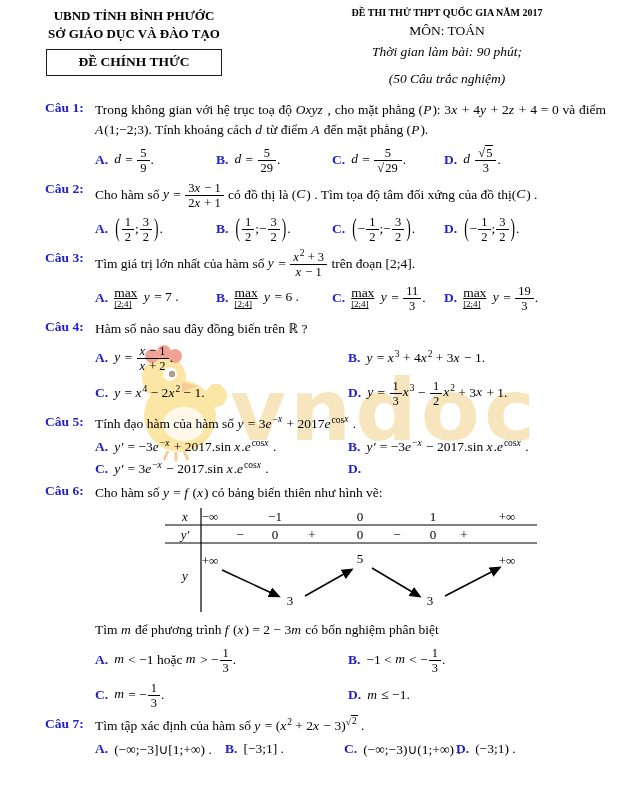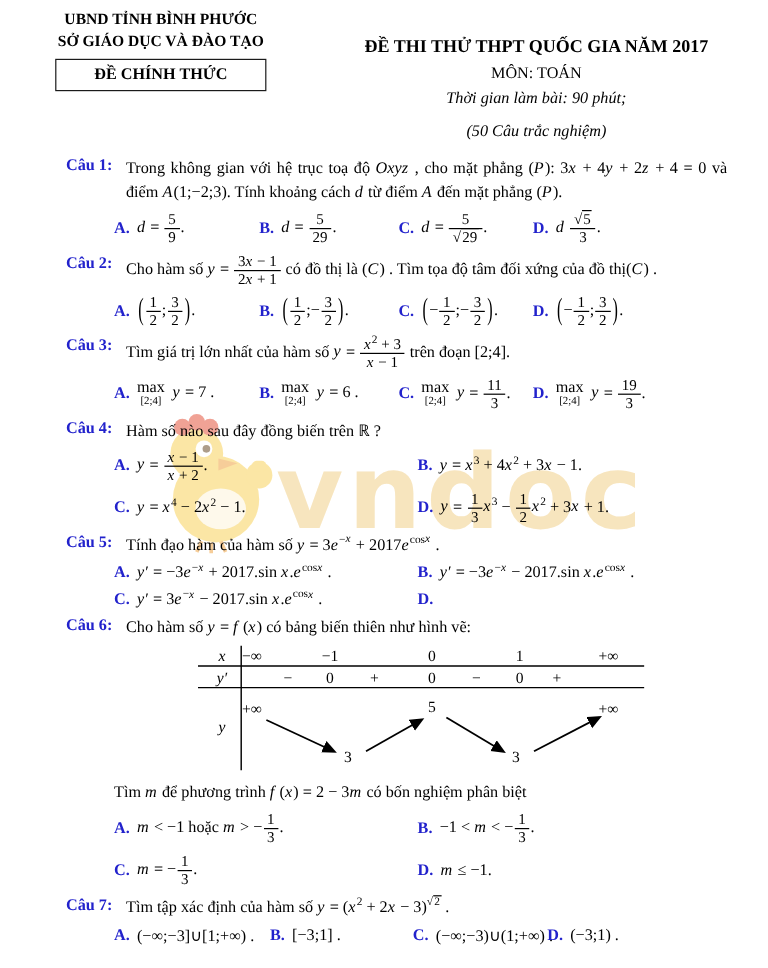--- a/index.html
+++ b/index.html
@@ -5,48 +5,48 @@
   html,body{margin:0;padding:0;background:#fff;}
   .page{position:relative;width:640px;height:807px;overflow:hidden;
         font-family:"Liberation Serif",serif;font-size:13.5px;color:#000;background:#fff;}
   
   .watermark{position:absolute;left:118px;top:344px;z-index:0;opacity:.55;pointer-events:none;}
   
   .hdr{position:relative;z-index:1;display:flex;padding-top:7px;}
   .hdr-left{width:268px;text-align:center;font-weight:bold;font-size:13px;line-height:1.4;}
   .official-box{display:inline-block;border:1.6px solid #1a1a1a;padding:3px 31px;margin-top:6px;font-size:13.5px;}
   .hdr-right{flex:1;text-align:center;padding-right:14px;}
-  .hr-title{font-weight:bold;font-size:15px;margin-top:24px;}
+  .hr-title{font-weight:bold;font-size:10px;}
   .hr-sub{font-weight:normal;font-size:13.5px;margin-top:5px;}
   .hr-time{font-style:italic;margin-top:5px;}
   .hr-count{font-style:italic;margin-top:11px;}
   
   main{position:relative;z-index:1;padding:13px 34px 0 45px;}
   .question{margin-bottom:6px;}
   .qtop{display:flex;}
-  .qlabel{color:#2222cc;font-weight:bold;width:50px;flex:none;margin-left:10px;}
+  .qlabel{color:#2222cc;font-weight:bold;width:50px;flex:none;}
   .qstem{flex:1;text-align:justify;line-height:1.5;font-family:Liberation Serif, serif;}
   .qstem2{margin-left:50px;margin-top:4px;line-height:1.5;}
   .opts{display:grid;margin-left:50px;margin-top:5px;row-gap:6px;align-items:center;}
   .cols4{grid-template-columns:121px 116px 112px auto;}
   .cols4w{grid-template-columns:130px 119px 112px auto;}
   .cols2{grid-template-columns:253px auto;}
   .opt{display:flex;align-items:center;white-space:nowrap;}
   .okey{color:#2222cc;font-weight:bold;margin-right:6px;flex:none;}
   
   i{padding-right:1px;}
   .frac{display:inline-block;vertical-align:middle;text-align:center;
         font-size:12.5px;line-height:1.12;margin:0 1px;}
   .frac>.num{display:block;border-bottom:1px solid #000;padding:0 3px;}
   .frac>.den{display:block;padding:0 3px;}
   sup{font-size:9.5px;line-height:0;}
   .sqrt{white-space:nowrap;}
   .sqrt>.rad{border-top:1px solid #000;padding:0 1px;}
-  .underop{display:inline-flex;flex-direction:column;align-items:center;
-           vertical-align:middle;line-height:1.05;margin-right:3px;}
+  .underop{display:inline-flex;flex-direction:column;
+           vertical-align:middle;line-height:1.05;margin-right:3px;text-decoration:underline;}
   .underop>.us{font-size:9px;}
   .bigp{display:inline-block;transform:scaleY(1.9);transform-origin:center;padding:0 1px;font-weight:400;}
   
   .bbt{margin:5px 0 2px 120px;}
   .bbt text{font-size:13px;font-family:"Liberation Serif",serif;}
   .bbt .lbl{font-style:italic;}
 </style>
 </head>
 <body>
 

